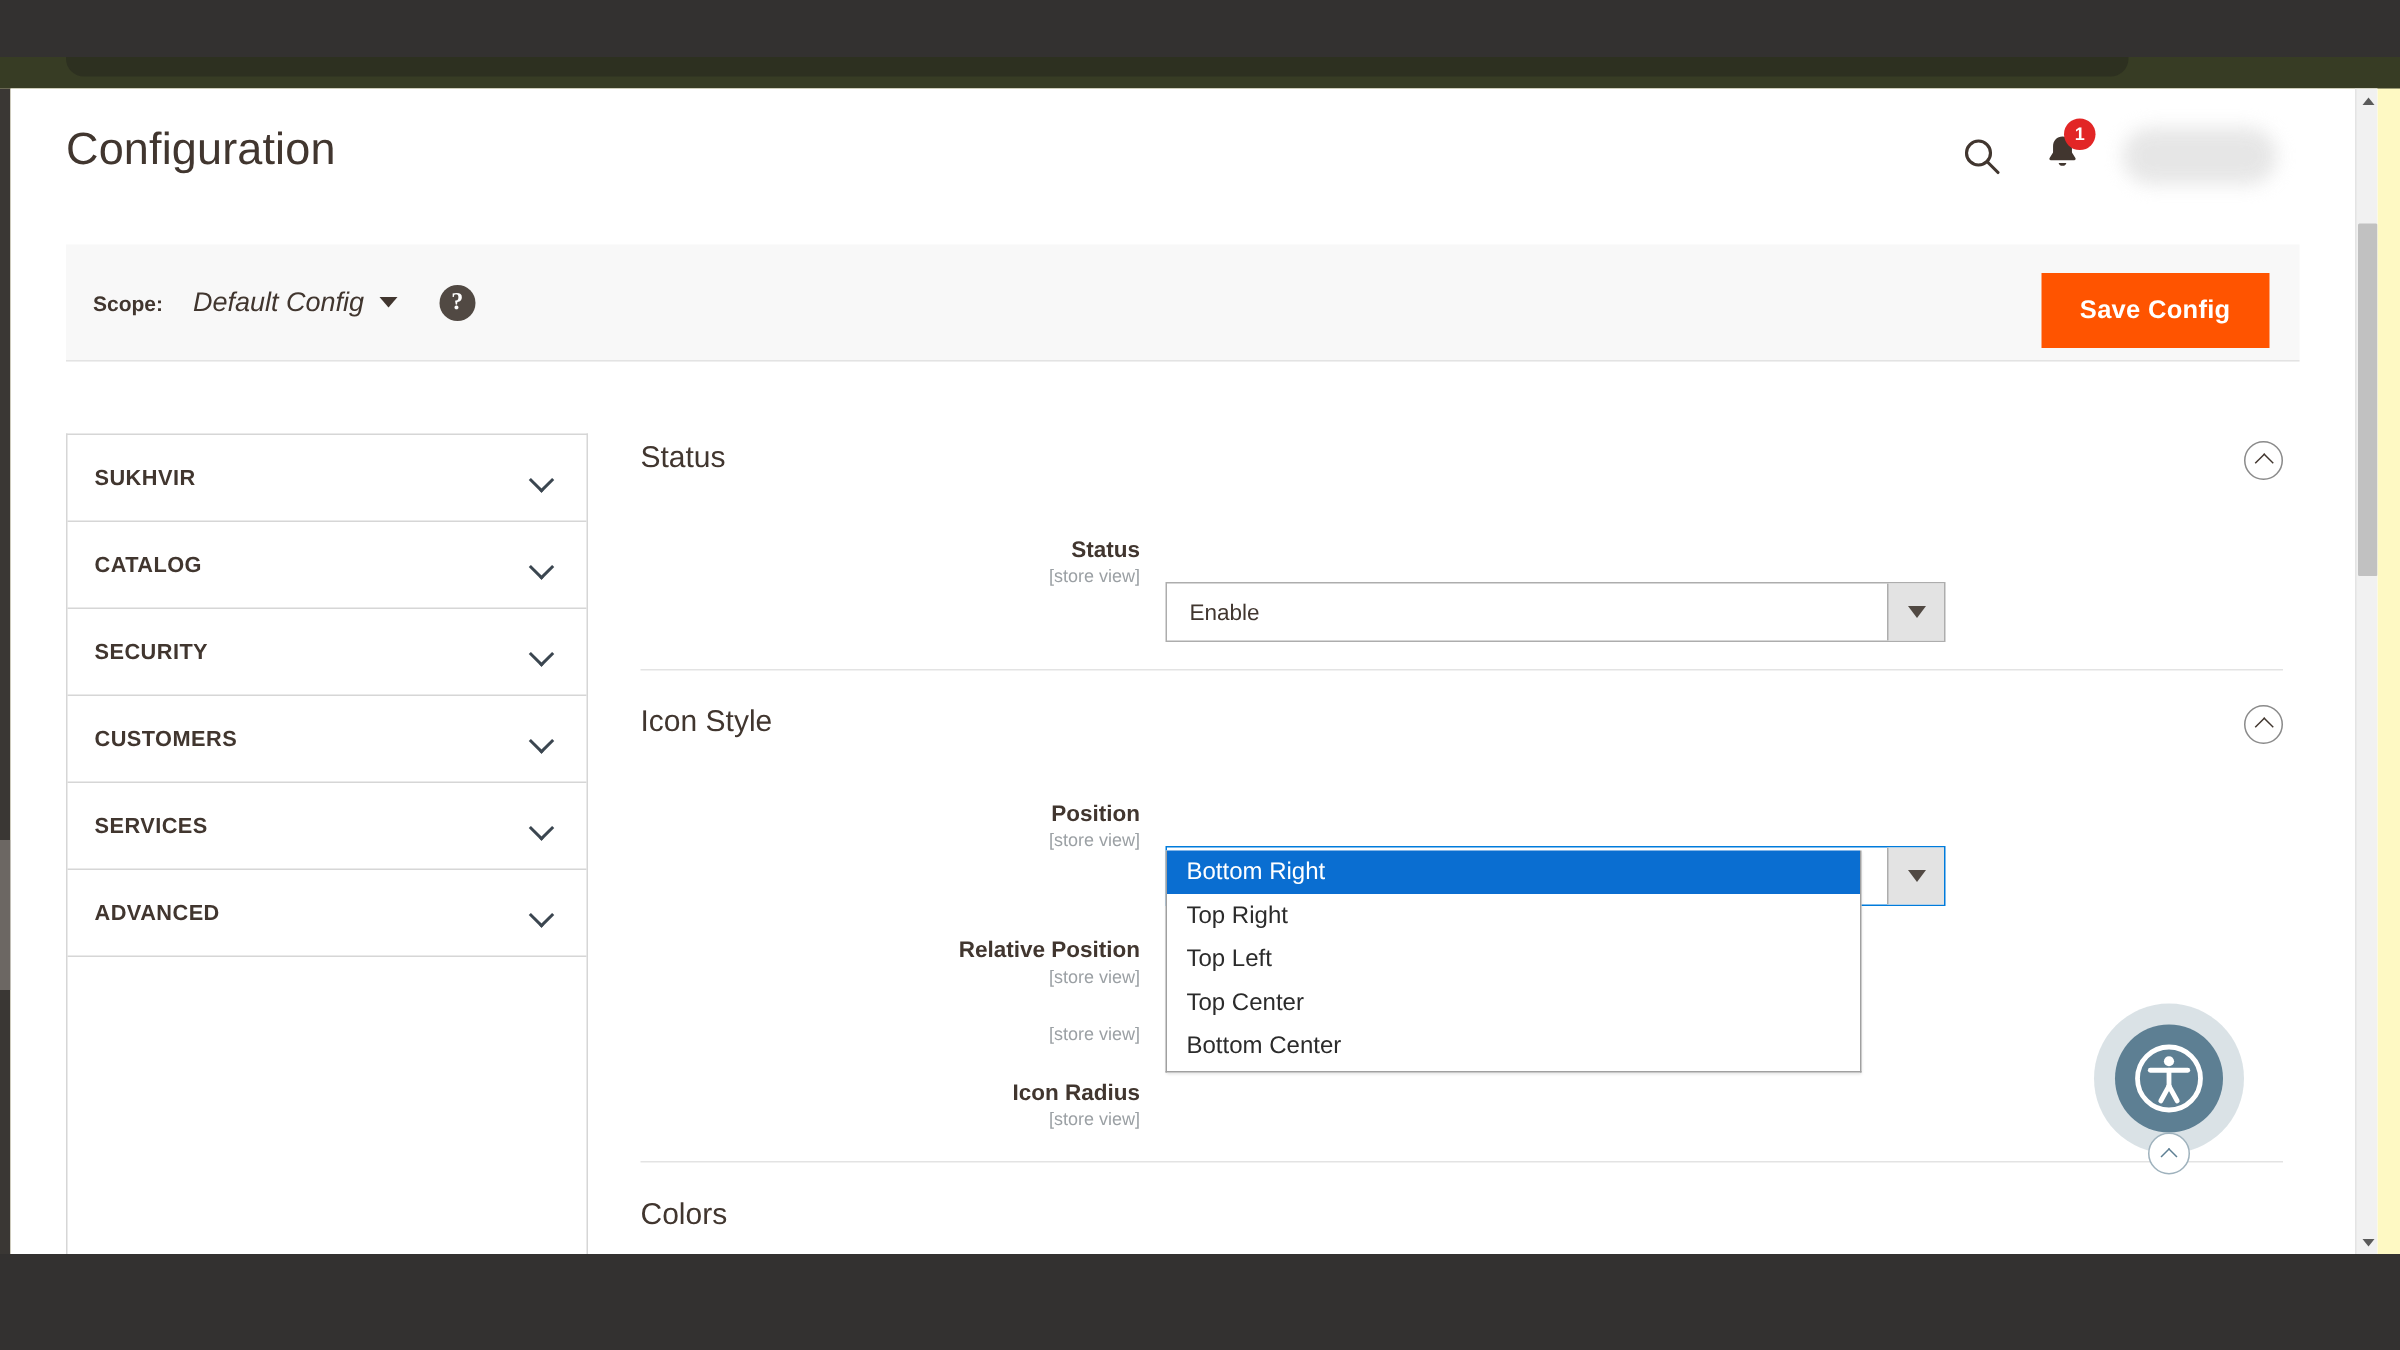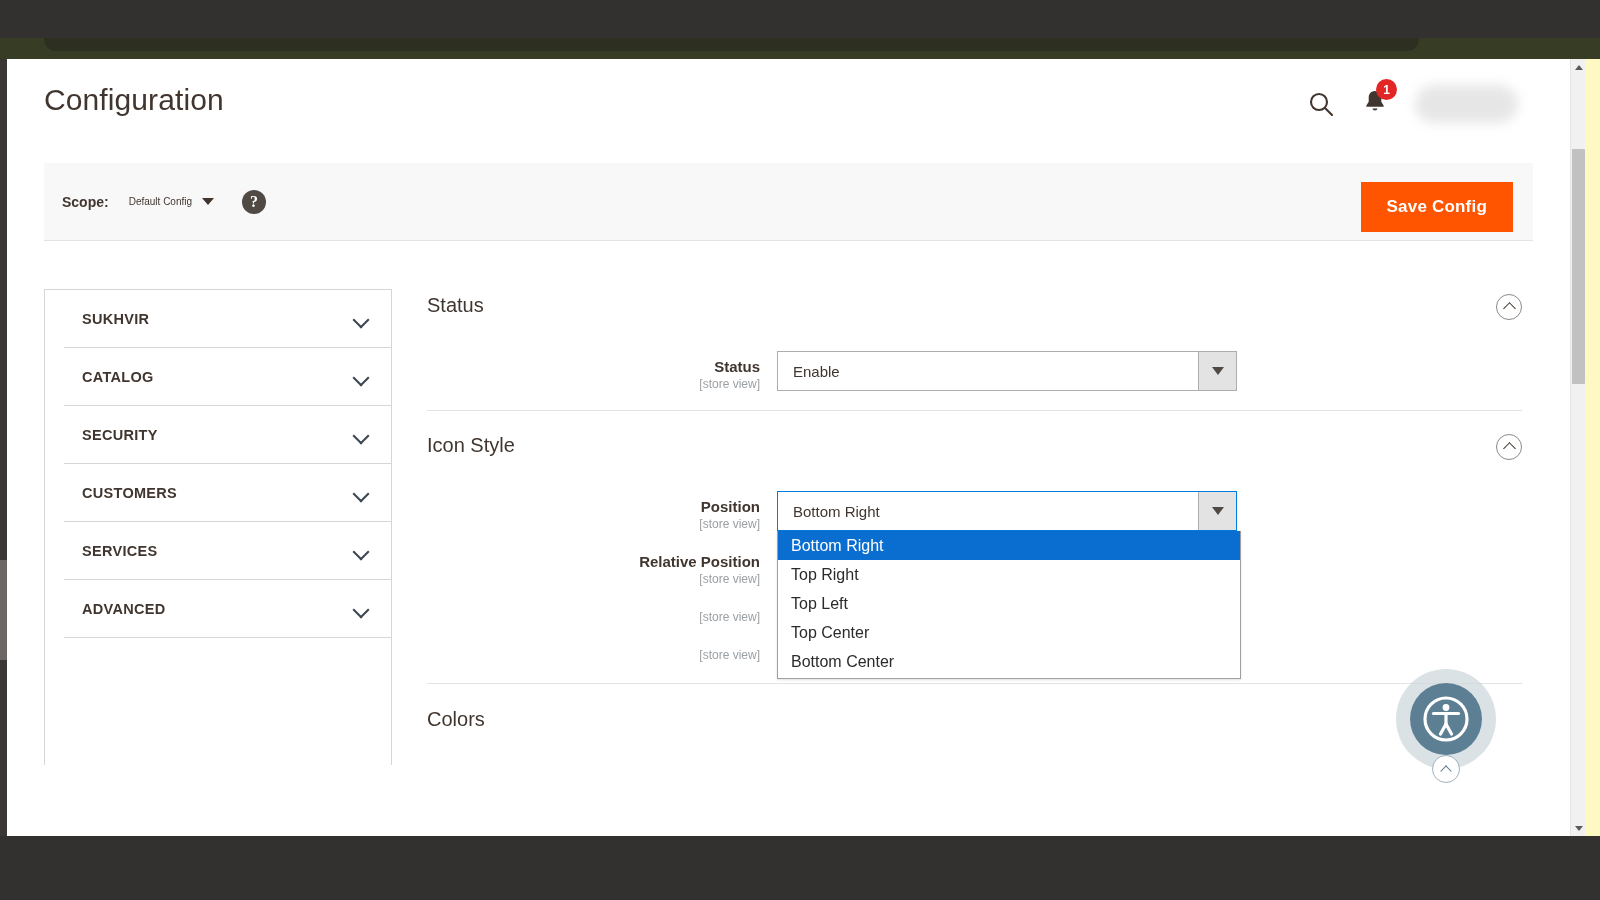--- a/index.html
+++ b/index.html
@@ -59,39 +59,39 @@
     background:#e4e4e4; filter:blur(6px); opacity:.9;
   }
 
   
   .scope-bar {
     position:relative; margin:16px 7px;
     height:78px; background:#f8f8f8; border-bottom:1px solid #e3e3e3;
     display:flex; align-items:center; padding-left:18px;
   }
   .scope-label { font-size:14px; font-weight:700; color:#41362f; margin-right:20px; }
-  .scope-value { font-size:10px; color:#41362f; display:flex; align-items:center; gap:10px; cursor:pointer;}
+  .scope-value { font-size:18px; color:#41362f; display:flex; align-items:center; gap:10px; cursor:pointer;font-style:italic;}
   .caret-down { width:0;height:0;border-left:6px solid transparent;border-right:6px solid transparent;border-top:7px solid #41362f; }
   .help-ico {
     width:24px; height:24px; border-radius:50%; background:#514943; color:#fff;
     font-size:16px; font-weight:700; display:flex; align-items:center; justify-content:center;
     margin-left:28px; cursor:pointer; font-family:"Liberation Serif", serif;
   }
   .save-btn {
     position:absolute; right:20px; top:19px;
     background:#ff5400; color:#ffffff; border:none;
     font-size:17px; font-weight:700; font-family:"Liberation Sans", sans-serif;
     padding:15px 26px; cursor:pointer; letter-spacing:.2px;
   }
 
   
   .content-row { display:flex; padding:32px 7px 0 7px; }
 
   
-  .config-nav { width:348px; flex:0 0 348px; border:1px solid #d6d6d6; border-bottom:none; background:#fff;padding-left:19px; }
+  .config-nav { width:348px; flex:0 0 348px; border:1px solid #d6d6d6; border-bottom:none; background:#fff; }
   .nav-item {
     height:58px; border-bottom:1px solid #d6d6d6;
     display:flex; align-items:center; justify-content:space-between;
     padding:0 22px 0 18px; cursor:pointer;
   }
   .nav-item:last-child { border-bottom:1px solid #d6d6d6; }
   .nav-label { font-size:14.5px; font-weight:700; color:#41362f; letter-spacing:.3px; }
   .chev { width:15px; height:9px; position:relative; }
   .chev:before {
     content:""; position:absolute; left:1px; top:0;
@@ -118,23 +118,23 @@
 
   .field-row { display:flex; align-items:flex-start; margin-bottom:8px; }
   .field-label-col {
     width:350px; flex:0 0 350px; text-align:right; padding-right:17px; padding-top:6px;
   }
   .field-label { font-size:15px; font-weight:700; color:#41362f; display:block; line-height:19px;}
   .field-scope { font-size:12px; color:#9ba0a4; display:block; line-height:16px; }
   .field-ctrl-col { position:relative; }
 
   .mg-select {
-    width:460px; height:40px; background:#fff;
+    width:520px; height:40px; background:#fff;
     border:1px solid #adadad; display:flex; align-items:center;
-    position:relative; cursor:pointer;
+    position:relative; cursor:pointer;margin-top:37px;
   }
   .mg-select.focused { border:1px solid #007bdb; box-shadow:0 0 0 0 transparent; }
   .mg-select .sel-text { padding-left:15px; font-size:15px; color:#41362f; }
   .mg-select .sel-arrow-btn {
     position:absolute; right:0; top:0; width:38px; height:38px;
     background:#e3e3e3; border-left:1px solid #adadad;
     display:flex; align-items:center; justify-content:center;
   }
   .sel-arrow-btn .tri {
     width:0;height:0;border-left:6px solid transparent;border-right:6px solid transparent;border-top:8px solid #514943;
@@ -324,20 +324,21 @@
 
             <div class="field-row" style="margin-bottom:16px;">
               <div class="field-label-col">
                 <span class="field-scope">[store view]</span>
               </div>
               <div class="field-ctrl-col"></div>
             </div>
 
             <div class="field-row" style="margin-bottom:10px;">
               <div class="field-label-col">
+                <label class="field-label">Icon Radius</label>
                 <span class="field-scope">[store view]</span>
               </div>
               <div class="field-ctrl-col"></div>
             </div>
 
           </div>
 
           <div class="divider" style="margin-top:20px;"></div>
 
           <div class="section-head" style="margin-top:19px;">

